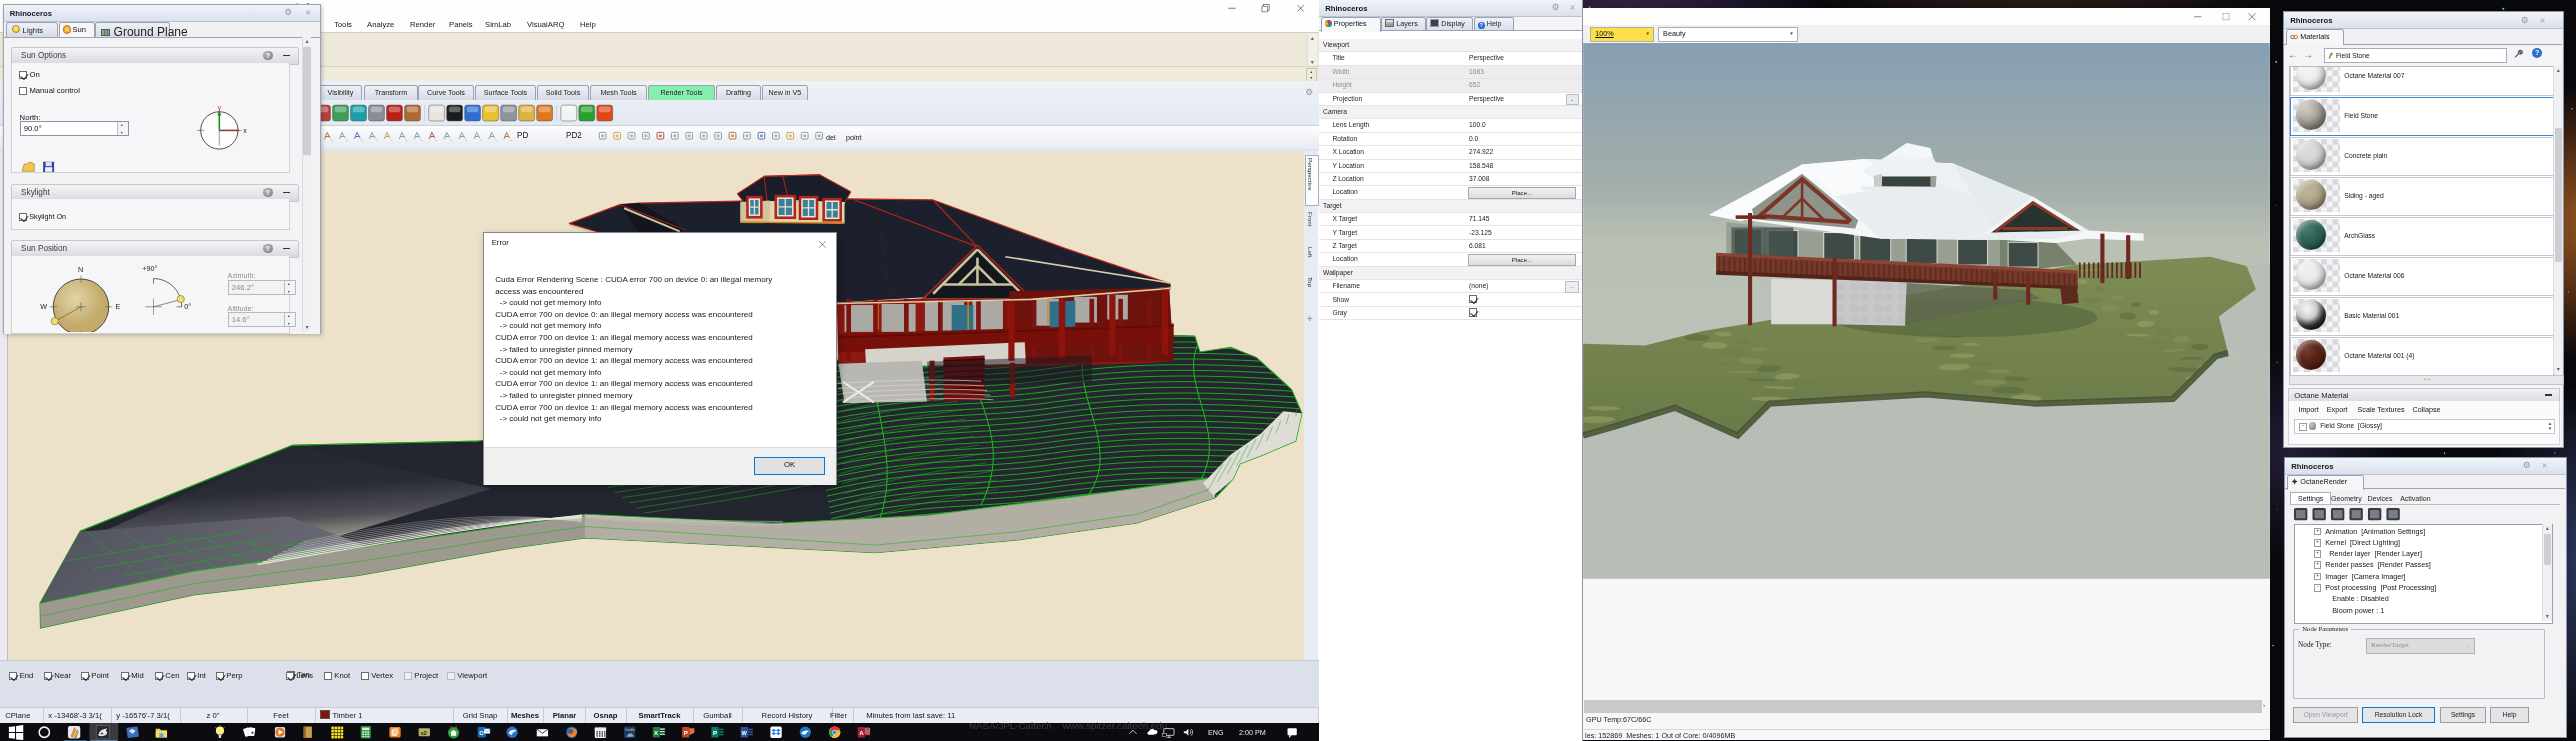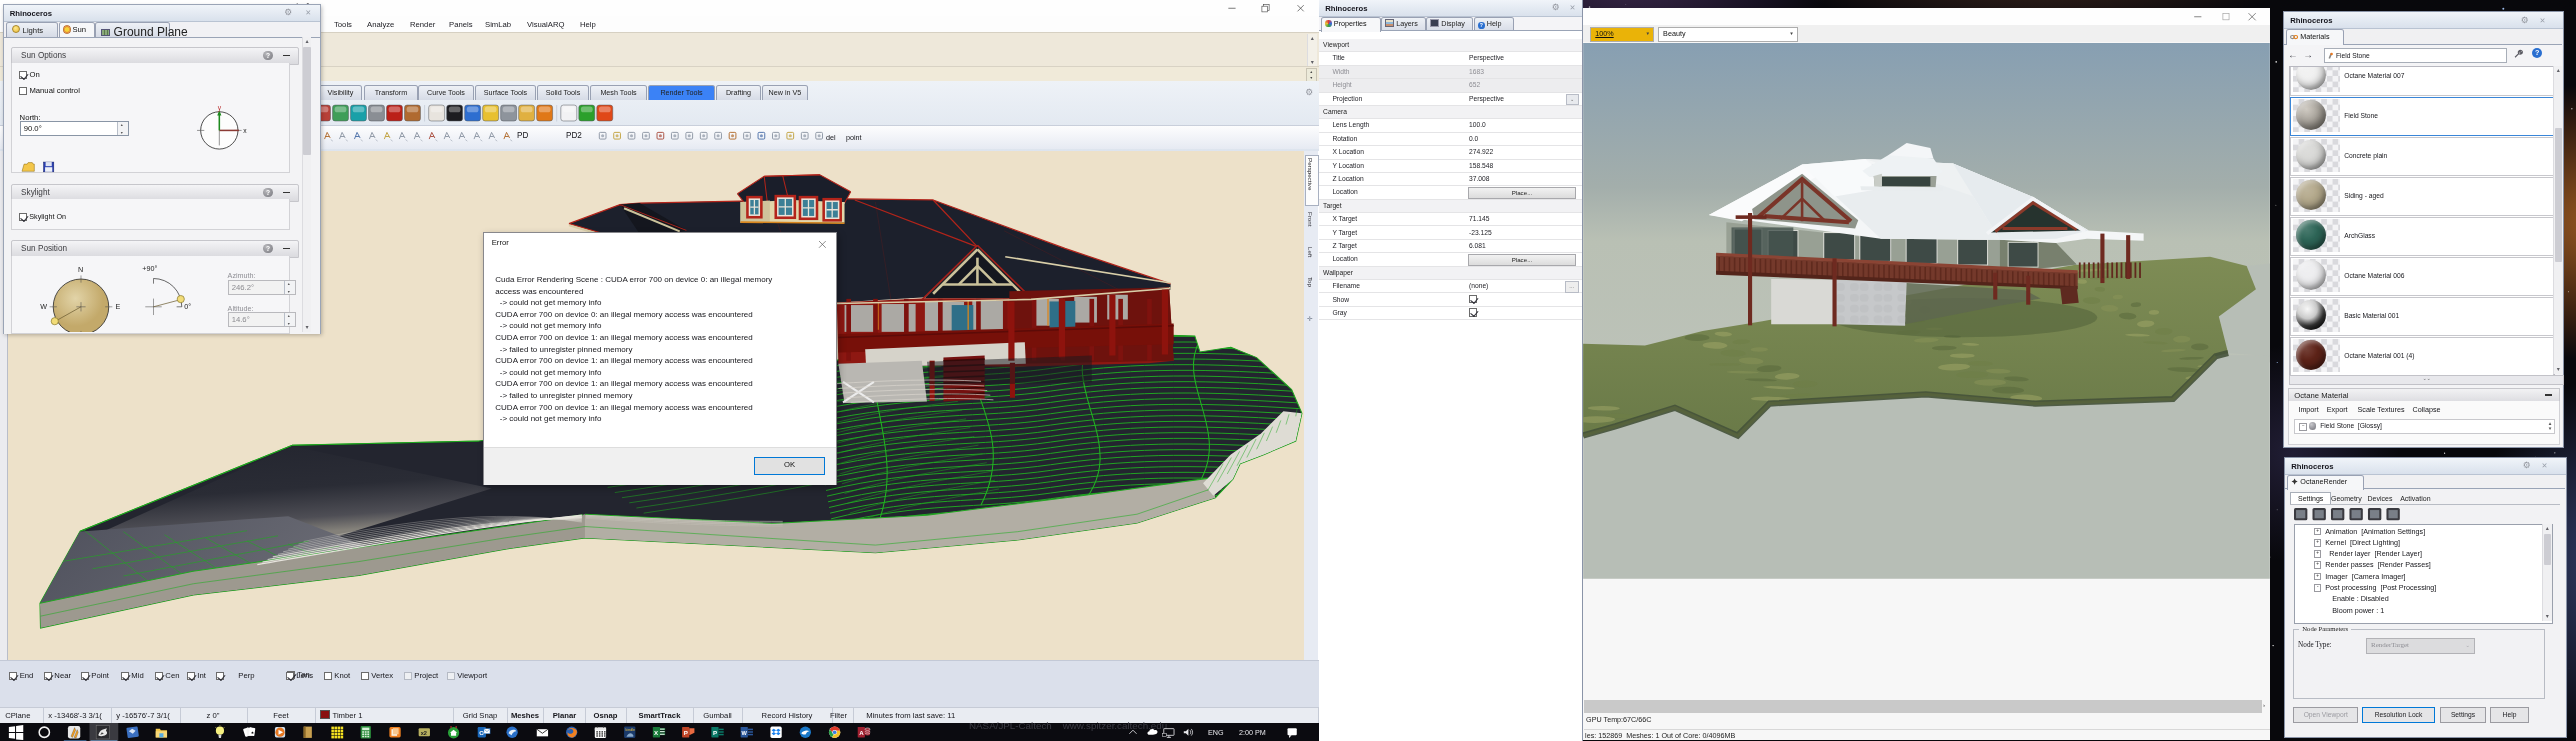--- a/index.html
+++ b/index.html
@@ -565,21 +565,21 @@
   </div>
 
   <div class="abs tabrow" id="tooltabs" style="top:85px;height:17.5px;">
       <div class="tab" style="left:308px;width:9.3px;"></div>
       <div class="tab" style="left:319px;width:41px;line-height:14px;">Visibility</div>
       <div class="tab" style="left:364px;width:52px;line-height:14px;">Transform</div>
       <div class="tab" style="left:418px;width:54px;line-height:14px;">Curve Tools</div>
       <div class="tab" style="left:475px;width:59px;line-height:14px;">Surface Tools</div>
       <div class="tab" style="left:537px;width:50px;line-height:14px;">Solid Tools</div>
       <div class="tab" style="left:590px;width:55px;line-height:14px;">Mesh Tools</div>
-      <div class="tab act" style="left:648px;width:65px;line-height:14px;background:#3b82f6;">Render Tools</div>
+      <div class="tab act" style="left:648px;width:65px;line-height:14px;background:#86efac;">Render Tools</div>
       <div class="tab" style="left:716px;width:43px;line-height:14px;">Drafting</div>
       <div class="tab" style="left:762px;width:44px;line-height:14px;">New in V5</div>
     </div>
 
   <svg class="abs" style="left:307px;top:103px" width="412" height="21.6" id="toolrow1" viewBox="0 0 800 42">
       <rect x="14" y="4" width="31" height="31" rx="5" fill="#b84038" stroke="#55585e" stroke-width="1"></rect>
       <rect x="18" y="7" width="23" height="11" rx="5" fill="#ffffff" opacity="0.32"></rect>
       <rect x="49" y="4" width="31" height="31" rx="5" fill="#3f9e58" stroke="#55585e" stroke-width="1"></rect>
       <rect x="53" y="7" width="23" height="11" rx="5" fill="#ffffff" opacity="0.32"></rect>
       <rect x="84" y="4" width="31" height="31" rx="5" fill="#19a0a8" stroke="#55585e" stroke-width="1"></rect>
@@ -948,21 +948,21 @@
     <div class="abs" style="left:3.1px;top:164px;font-size:6.7px;color:#707a8a;">✛</div>
   </div>
 
   <div class="abs" id="osnap" style="left:0;top:660px;width:1319px;height:47px;background:#dbe0eb;border-top:0.5px solid #c3c9d6;font-size:7.7px;color:#15151a;">
       <span class="abs" style="left:9.3px;top:9.8px;"><span class="cb c"></span> <span style="vertical-align:middle;">End</span></span>
       <span class="abs" style="left:44px;top:9.8px;"><span class="cb c"></span> <span style="vertical-align:middle;">Near</span></span>
       <span class="abs" style="left:81px;top:9.8px;"><span class="cb c"></span> <span style="vertical-align:middle;">Point</span></span>
       <span class="abs" style="left:121px;top:9.8px;"><span class="cb c"></span> <span style="vertical-align:middle;">Mid</span></span>
       <span class="abs" style="left:155px;top:9.8px;"><span class="cb c"></span> <span style="vertical-align:middle;">Cen</span></span>
       <span class="abs" style="left:187px;top:9.8px;"><span class="cb c"></span> <span style="vertical-align:middle;">Int</span></span>
-      <span class="abs" style="left:216px;top:9.8px;"><span class="cb c"></span> <span style="vertical-align:middle;margin-left:12px;">Perp</span></span>
+      <span class="abs" style="left:216px;top:9.8px;"><span class="cb c"></span> <span style="vertical-align:middle;">Perp</span></span>
       <span class="abs" style="left:251px;top:9px;padding-left:36px;"><span class="cb c"></span> <span style="vertical-align:middle;">Tan</span></span>
       <span class="abs" style="left:286px;top:9.8px;"><span class="cb c"></span> <span style="vertical-align:middle;">Lens</span></span>
       <span class="abs" style="left:324px;top:9.8px;"><span class="cb"></span> <span style="vertical-align:middle;">Knot</span></span>
       <span class="abs" style="left:361px;top:9.8px;"><span class="cb"></span> <span style="vertical-align:middle;">Vertex</span></span>
       <span class="abs" style="left:404px;top:9.8px;"><span class="cb gray"></span> <span style="vertical-align:middle;color:#15151a;">Project</span></span>
       <span class="abs" style="left:447px;top:9.8px;"><span class="cb gray"></span> <span style="vertical-align:middle;color:#15151a;">Viewport</span></span>
     </div>
 
   <div class="abs" id="statusbar" style="left:0;top:707px;width:1319px;height:16px;background:#e9ecf2;border-top:0.5px solid #c6cbd6;font-size:7.7px;color:#15151a;">
       <div class="abs" style="left:0px;top:0;width:43px;height:15.5px;border-right:0.5px solid #c6cbd6;text-indent:5.2px;line-height:15.5px;overflow:hidden;">CPlane</div>
@@ -1214,21 +1214,21 @@
 
 <div class="abs" id="renderwin" style="left:1583px;top:7.7px;width:687px;height:732px;background:#f7f7f7;">
   <div class="abs" style="left:0;top:0;width:687px;height:17.5px;background:#fefefe;">
     <svg class="abs" style="left:603px;top:0" width="82" height="17.5" viewBox="0 0 160 34">
       <line x1="16" y1="17" x2="30" y2="17" stroke="#555" stroke-width="1.4"></line>
       <rect x="72" y="11" width="12" height="12" fill="none" stroke="#999" stroke-width="1.2"></rect>
       <path d="M122 10 L136 24 M136 10 L122 24" stroke="#555" stroke-width="1.4"></path>
     </svg>
   </div>
   <div class="abs" style="left:0;top:17.5px;width:687px;height:17px;background:#f0f0f0;">
-    <div class="abs" style="left:7.2px;top:2.1px;width:62px;height:12.4px;background:#eab308;border:0.5px solid #adadad;font-size:7.2px;color:#111;line-height:12.4px;text-indent:4.1px;text-decoration:underline;">100%<span style="position:absolute;right:3.1px;top:0;color:#444;font-size:4.6px;">▼</span></div>
+    <div class="abs" style="left:7.2px;top:2.1px;width:62px;height:12.4px;background:#fde047;border:0.5px solid #adadad;font-size:7.2px;color:#111;line-height:12.4px;text-indent:4.1px;text-decoration:underline;">100%<span style="position:absolute;right:3.1px;top:0;color:#444;font-size:4.6px;">▼</span></div>
     <div class="abs" style="left:75px;top:2.1px;width:138px;height:12.4px;background:#fff;border:0.5px solid #adadad;font-size:7.2px;color:#111;line-height:12.4px;text-indent:4.1px;">Beauty<span style="position:absolute;right:3.1px;top:0;color:#444;font-size:4.6px;">▼</span></div>
   </div>
 
   <div class="abs" style="left:0;top:35px;width:687px;height:544px;overflow:hidden;">
     <svg width="687" height="544" viewBox="3072 82 1333 1056" id="renderscene">
         <defs>
     <linearGradient id="sky" x1="0" y1="0" x2="0" y2="1">
       <stop offset="0" stop-color="#879fb2"></stop>
             <stop offset="0.45" stop-color="#a3aeab"></stop>
             <stop offset="0.62" stop-color="#b9c0b4"></stop>

